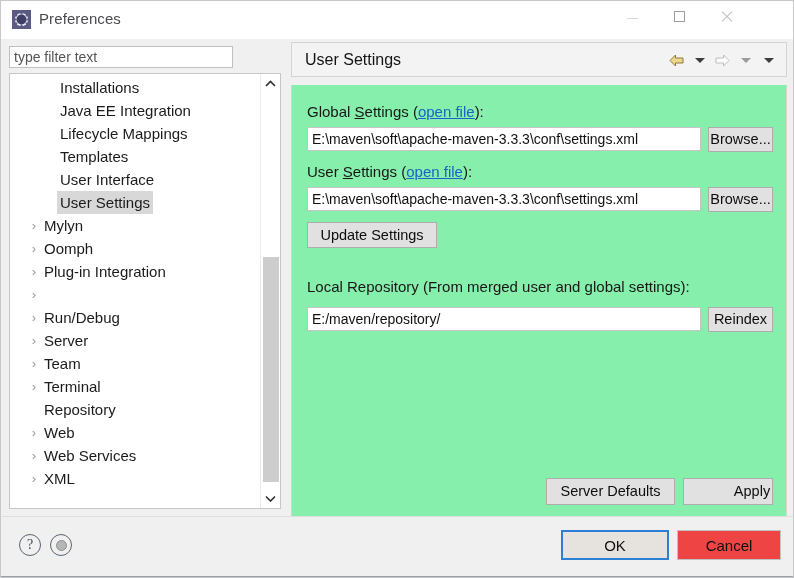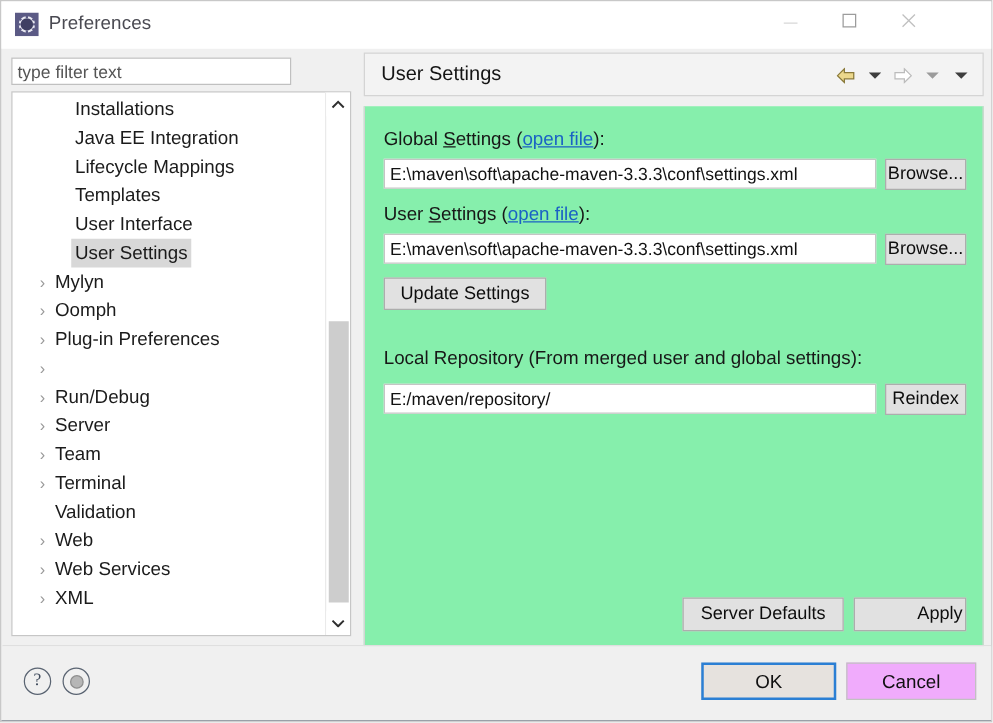--- a/index.html
+++ b/index.html
@@ -303,21 +303,21 @@
     color: #101010;
     text-align: center;
     line-height: 25px;
     cursor: default;
     padding: 0;
   }
   .cancelbtn {
     position: absolute;
     box-sizing: border-box;
     height: 30px;
-    background: #f0abfc;
+    background: #ef4444;
     border: 1px solid #c1c1c1;
     font-family: "Liberation Sans", sans-serif;
     font-size: 15px;
     color: #101010;
     text-align: center;
     line-height: 27px;
     cursor: default;
     padding: 0;
   }
   .edge-line {
@@ -388,21 +388,21 @@
         <div class="tree-row top">
           <span class="chevron">›</span>
           <span class="label">Mylyn</span>
         </div>
         <div class="tree-row top">
           <span class="chevron">›</span>
           <span class="label">Oomph</span>
         </div>
         <div class="tree-row top">
           <span class="chevron">›</span>
-          <span class="label">Plug-in Preferences</span>
+          <span class="label">Plug-in Integration</span>
         </div>
         <div class="tree-row top">
           <span class="chevron">›</span>
         </div>
         <div class="tree-row top">
           <span class="chevron">›</span>
           <span class="label">Run/Debug</span>
         </div>
         <div class="tree-row top">
           <span class="chevron">›</span>
@@ -410,21 +410,21 @@
         </div>
         <div class="tree-row top">
           <span class="chevron">›</span>
           <span class="label">Team</span>
         </div>
         <div class="tree-row top">
           <span class="chevron">›</span>
           <span class="label">Terminal</span>
         </div>
         <div class="tree-row top">
-          <span class="label">Validation</span>
+          <span class="label">Repository</span>
         </div>
         <div class="tree-row top">
           <span class="chevron">›</span>
           <span class="label">Web</span>
         </div>
         <div class="tree-row top">
           <span class="chevron">›</span>
           <span class="label">Web Services</span>
         </div>
         <div class="tree-row top">

